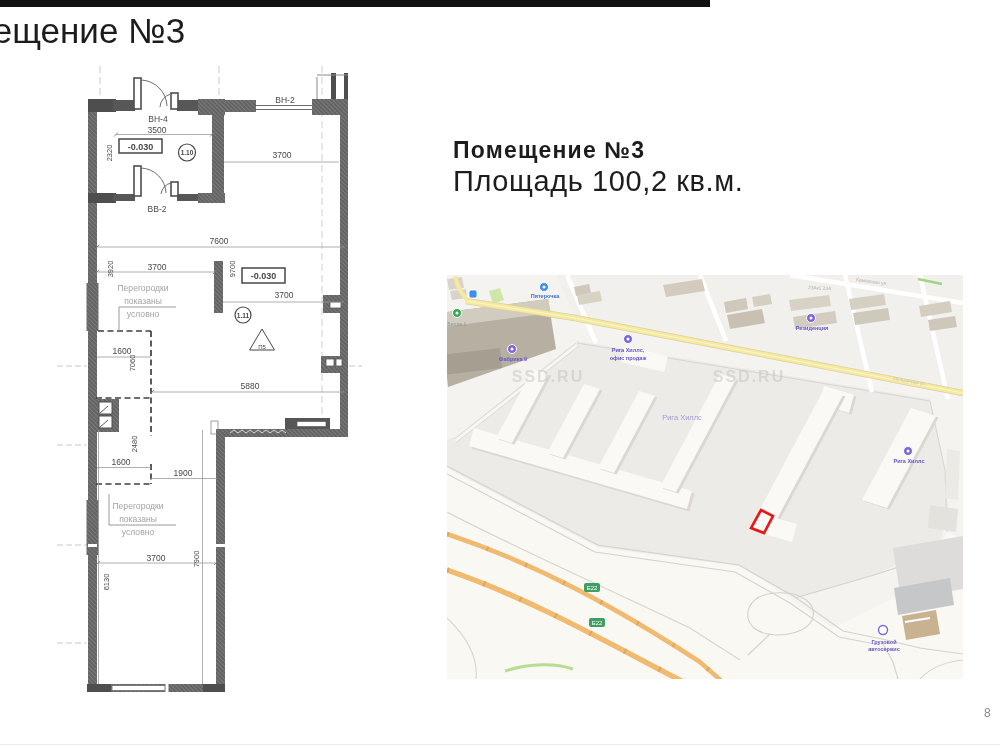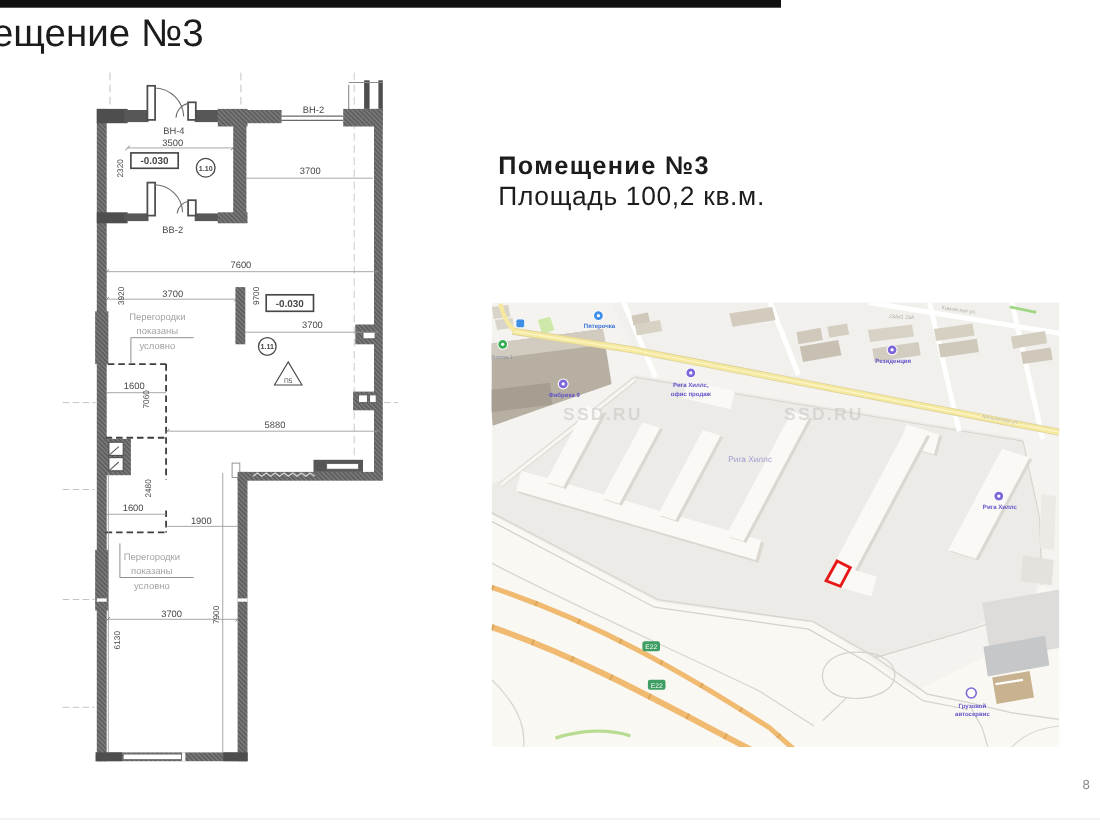--- a/index.html
+++ b/index.html
@@ -246,21 +246,21 @@
 
 <text transform="translate(199,559) rotate(-90)" font-size="7.5">7900</text>
 
 <text transform="translate(109,582) rotate(-90)" font-size="7.5">6130</text>
 </g>
 </g>
   </svg>
 
 <div class="abs" style="left:453px;top:137px;font-size:23px;font-weight:bold;letter-spacing:1.2px;color:#1c1c1c;">Помещение №3</div>
 
-<div class="abs" style="left:453px;top:165px;font-size:24px;letter-spacing:0.6px;color:#1c1c1c;">Площадь 100,2 кв.м.</div>
+<div class="abs" style="left:453px;top:165px;font-size:29px;letter-spacing:0.6px;color:#1c1c1c;">Площадь 100,2 кв.м.</div>
 
 <svg class="abs" style="left:447px;top:275px;" width="516" height="404" viewBox="447 275 516 404">
 
 <rect x="447" y="275" width="516" height="404" fill="#f4f3f0"></rect>
 
 <path d="M447,465 L598,544 L739,564 L833,628 L919,585 L947,532 L963,540 L963,679 L447,679 Z" fill="#faf8f3"></path>
 
 <path d="M577,341 L930,399 L945,470 L948,508 L940,545 L874,575 L795,598 L739,566 L598,547 L447,468 L447,440 L457,436 Z" fill="#ecebe7"></path>
 
 <path d="M577,343 L930,401" stroke="#d8d5d0" stroke-width="1" fill="none"></path>

